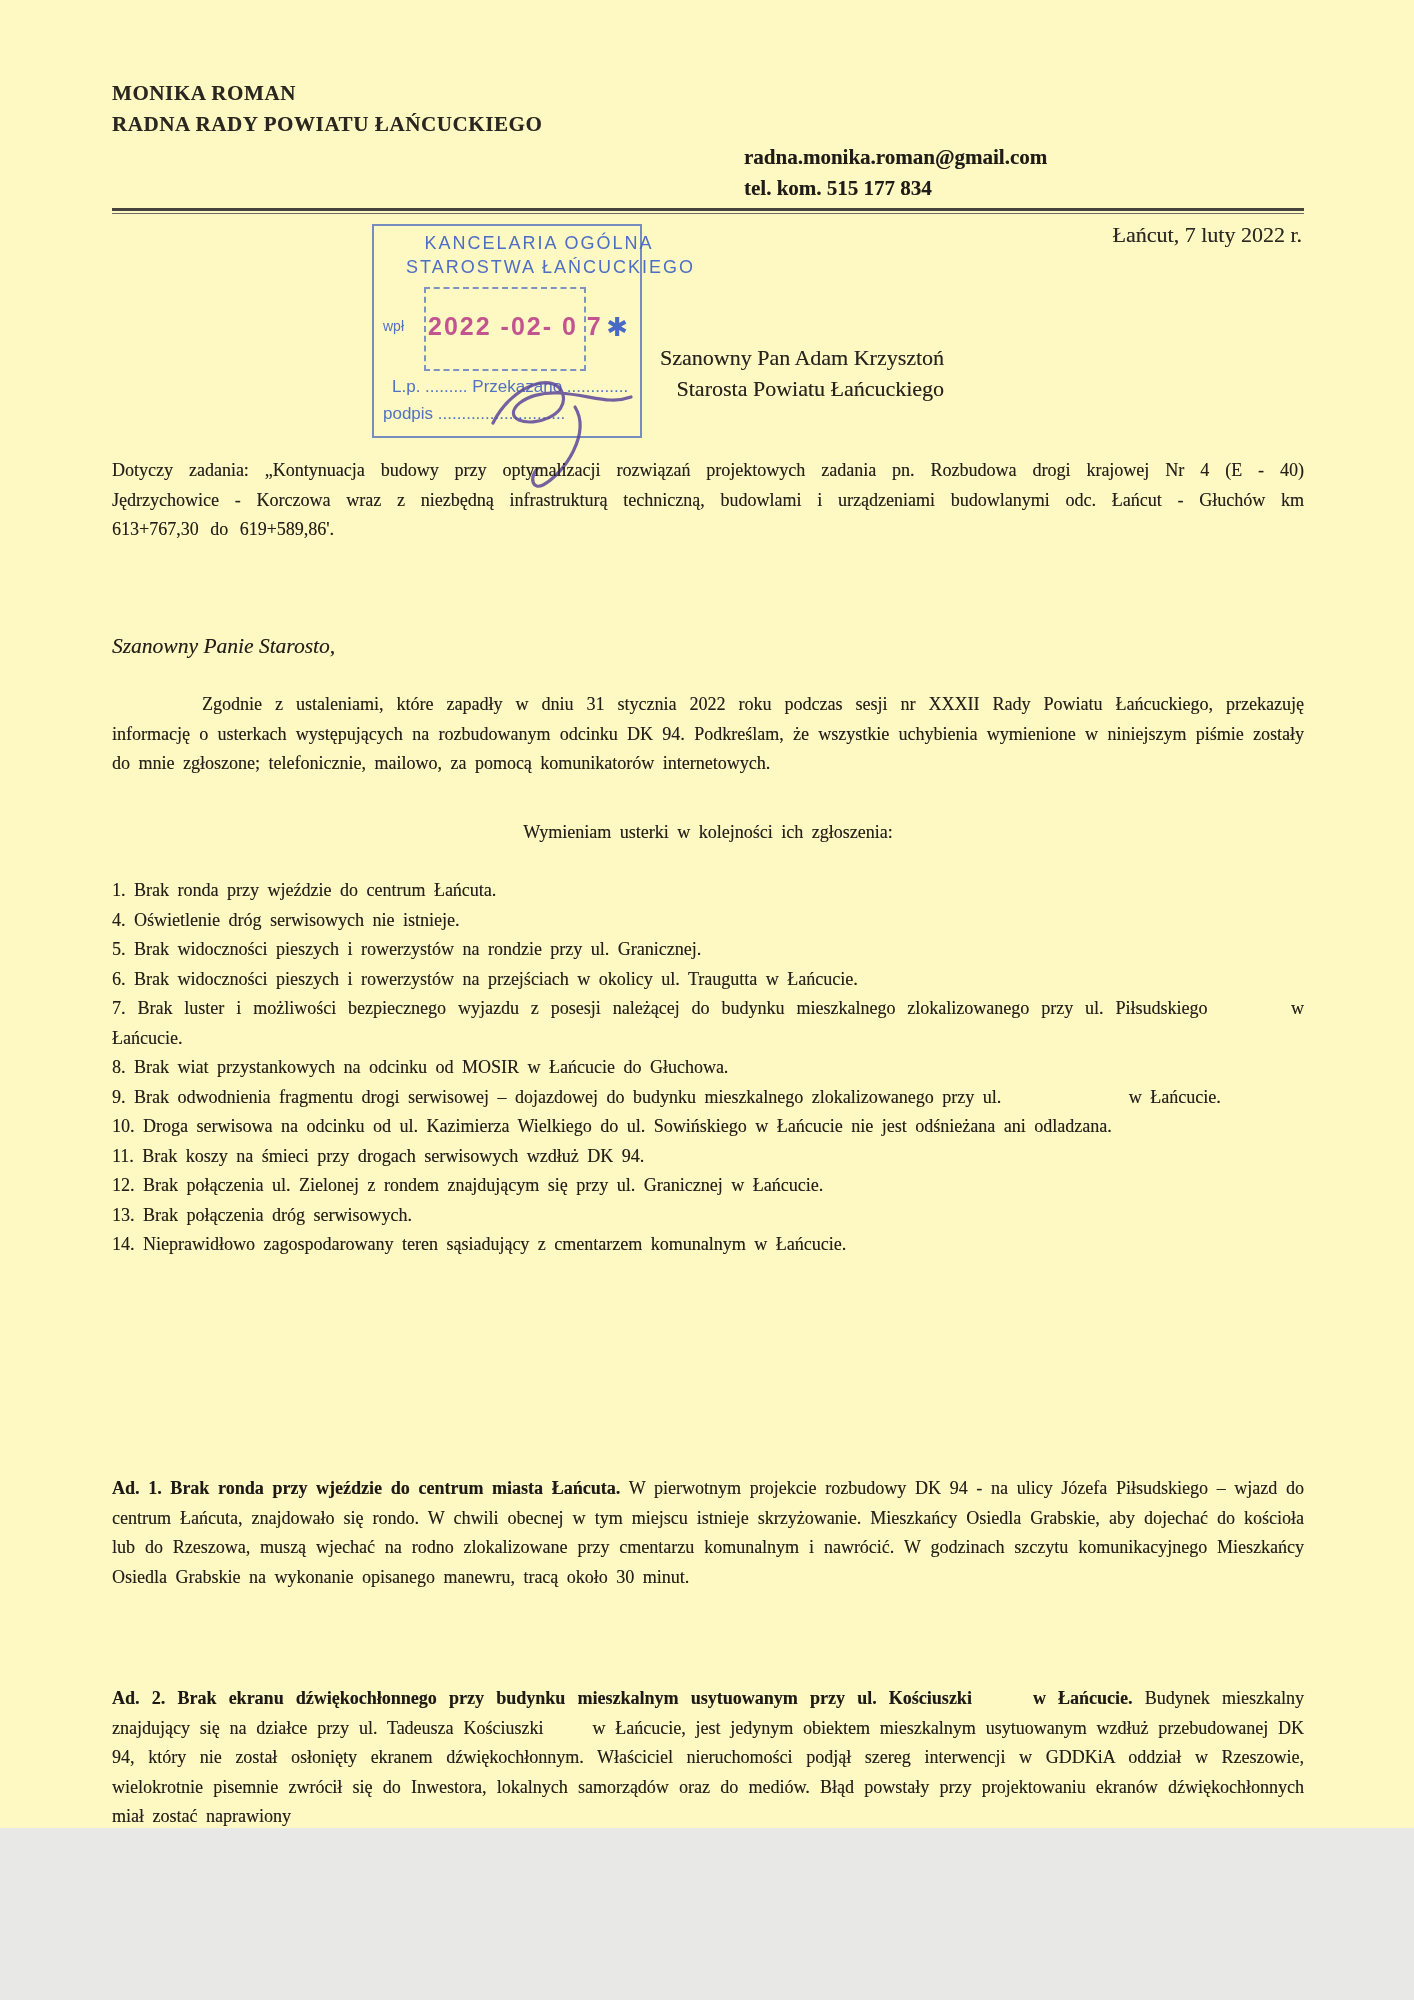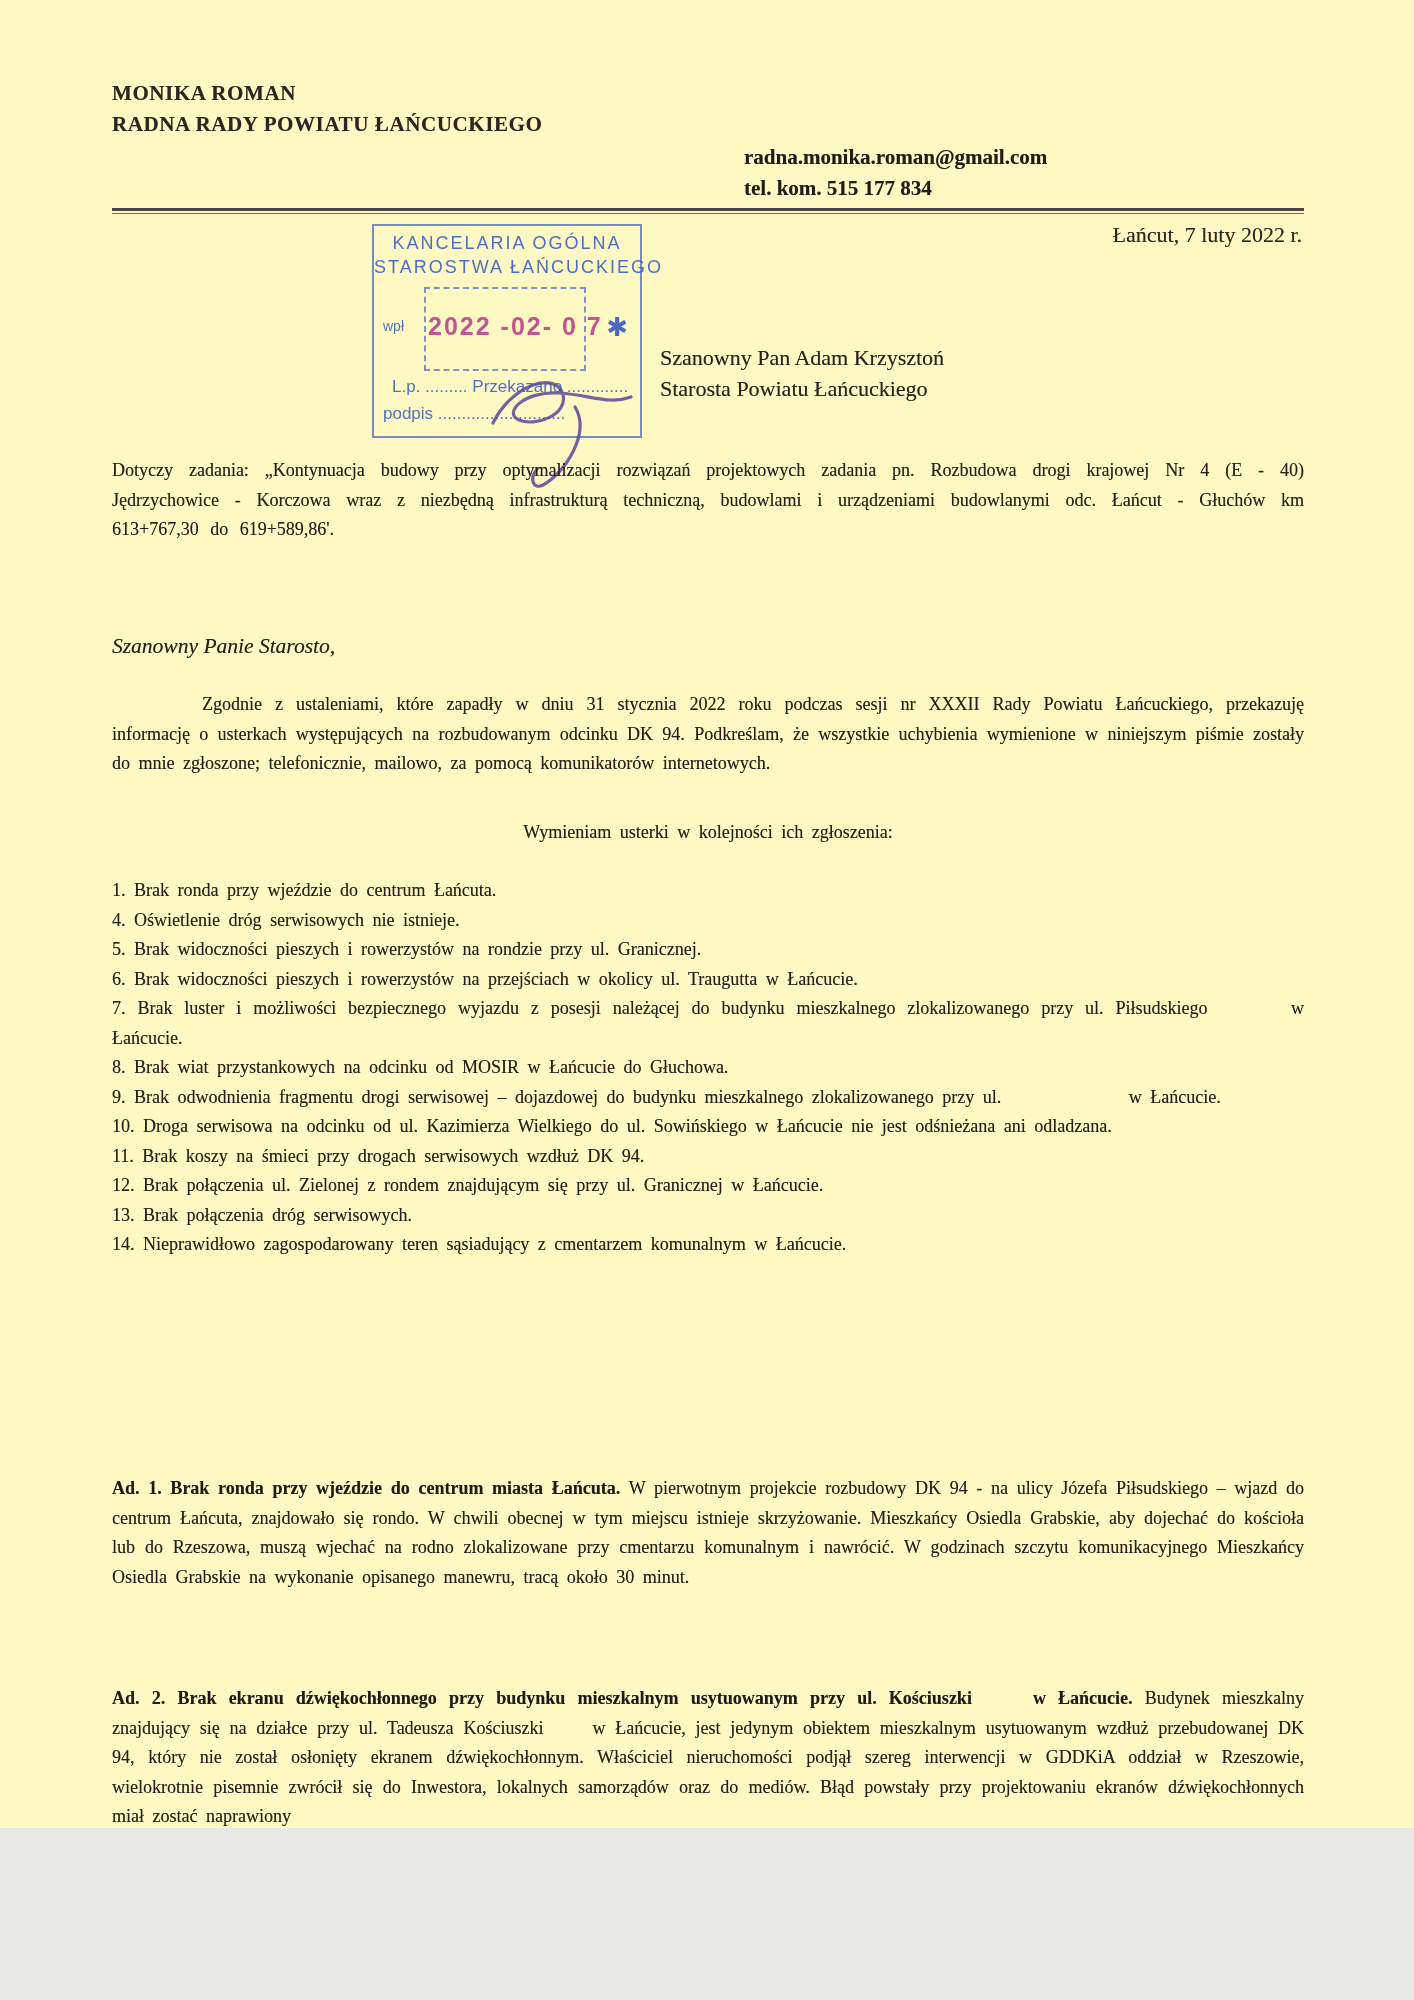--- a/index.html
+++ b/index.html
@@ -19,32 +19,32 @@
   .contact{left:744px;top:142px;font-weight:bold;font-size:21px;line-height:31px;color:#1f1c17;}
   
   .rule{left:112px;top:208px;width:1192px;height:3px;background:#474440;}
   .rule::after{content:"";position:absolute;left:0;top:5px;width:100%;height:1px;background:#6d6a64;}
   .dateline{top:222px;right:112px;font-size:22px;color:#2b2721;}
   
   .stamp{left:372px;top:224px;width:266px;height:210px;
     border:2px solid rgba(72,104,194,0.75);
     color:#4a6cc0;font-family:"Liberation Sans","DejaVu Sans",sans-serif;
     text-shadow:none;}
-  .stamp .office{position:absolute;left:0;width:100%;text-align:center;font-size:18px;letter-spacing:2px;white-space:nowrap;color:rgba(62,98,196,0.92);}
+  .stamp .office{position:absolute;left:0;width:100%;text-align:center;font-size:18px;letter-spacing:2px;white-space:nowrap;color:rgba(62,98,196,0.92);padding-left:32px;}
   .o1{top:7px;} .o2{top:31px;}
   .stamp .inner{position:absolute;left:50px;top:61px;width:158px;height:80px;border:2px dashed rgba(72,104,194,0.7);}
   .stamp .wpl{position:absolute;left:9px;top:92px;font-size:14px;color:rgba(62,98,196,0.9);}
   .stamp .rdate{position:absolute;left:54px;top:86px;width:158px;text-align:center;
     font-size:25px;font-weight:bold;letter-spacing:2px;color:#c2558f;white-space:nowrap;}
   .stamp .ast{position:absolute;right:12px;top:86px;font-size:26px;color:rgba(62,98,196,0.95);}
   .stamp .lp{position:absolute;left:18px;top:151px;font-size:17px;white-space:nowrap;color:rgba(62,98,196,0.9);}
   .stamp .pod{position:absolute;left:9px;top:178px;font-size:17px;white-space:nowrap;color:rgba(62,98,196,0.9);}
   .stamp svg{position:absolute;left:105px;top:135px;overflow:visible;}
   
-  .recipient{left:660px;top:342px;font-size:22px;line-height:31px;color:#27231d;}
+  .recipient{left:660px;top:342px;font-size:22px;line-height:31px;color:#27231d;text-align:right;}
   
   .para{left:112px;width:1192px;font-size:18px;line-height:29.5px;text-align:justify;word-spacing:4px;}
   .subject{top:456px;word-spacing:7px;}
   .salutation{left:112px;top:634px;font-size:21.5px;font-style:italic;}
   .intro{top:690px;text-indent:90px;}
   .listintro{top:818px;text-align:center;}
   .issues{top:876px;}
   .issues div{text-align:justify;}
   .sec1{top:1474px;}
   .sec2{top:1684px;}

